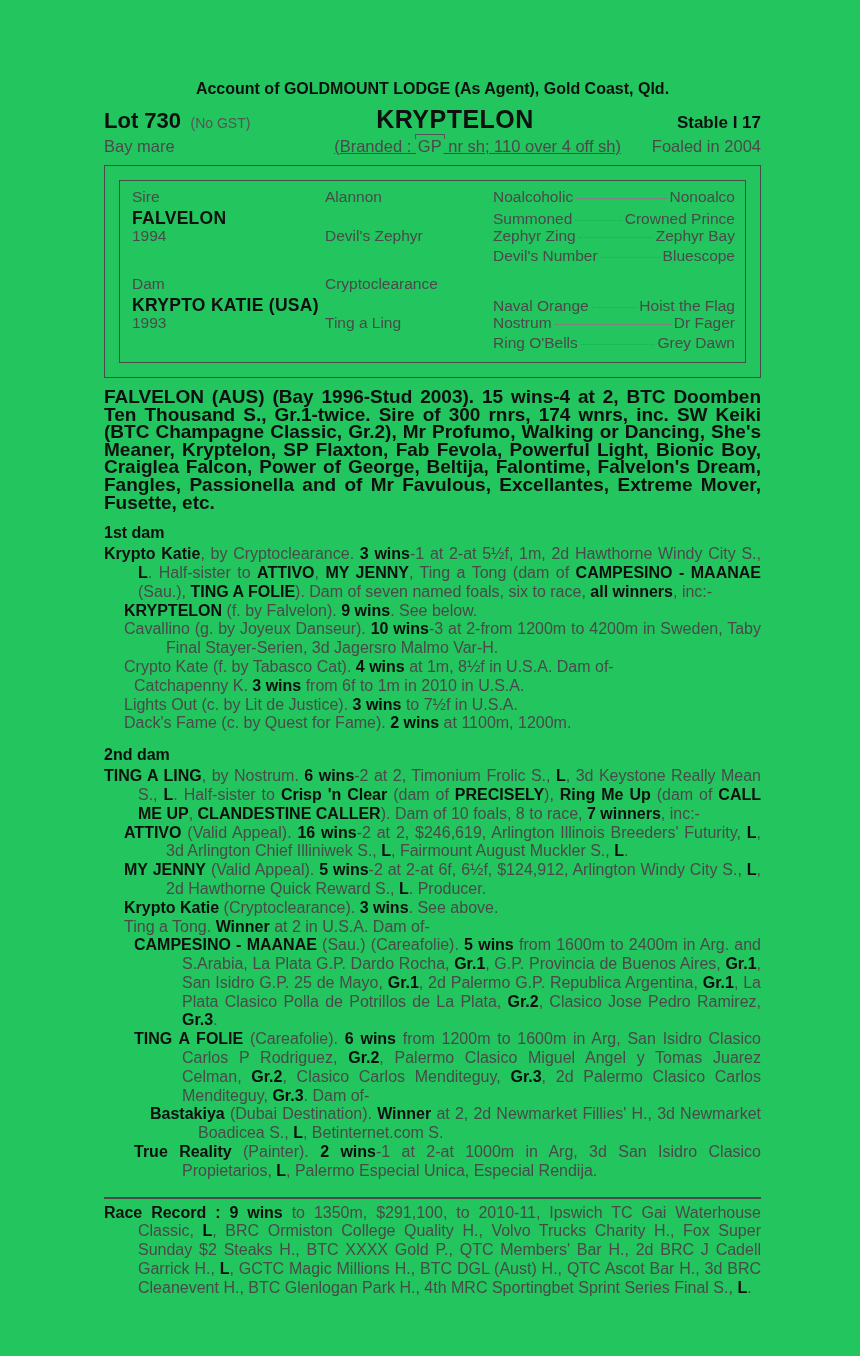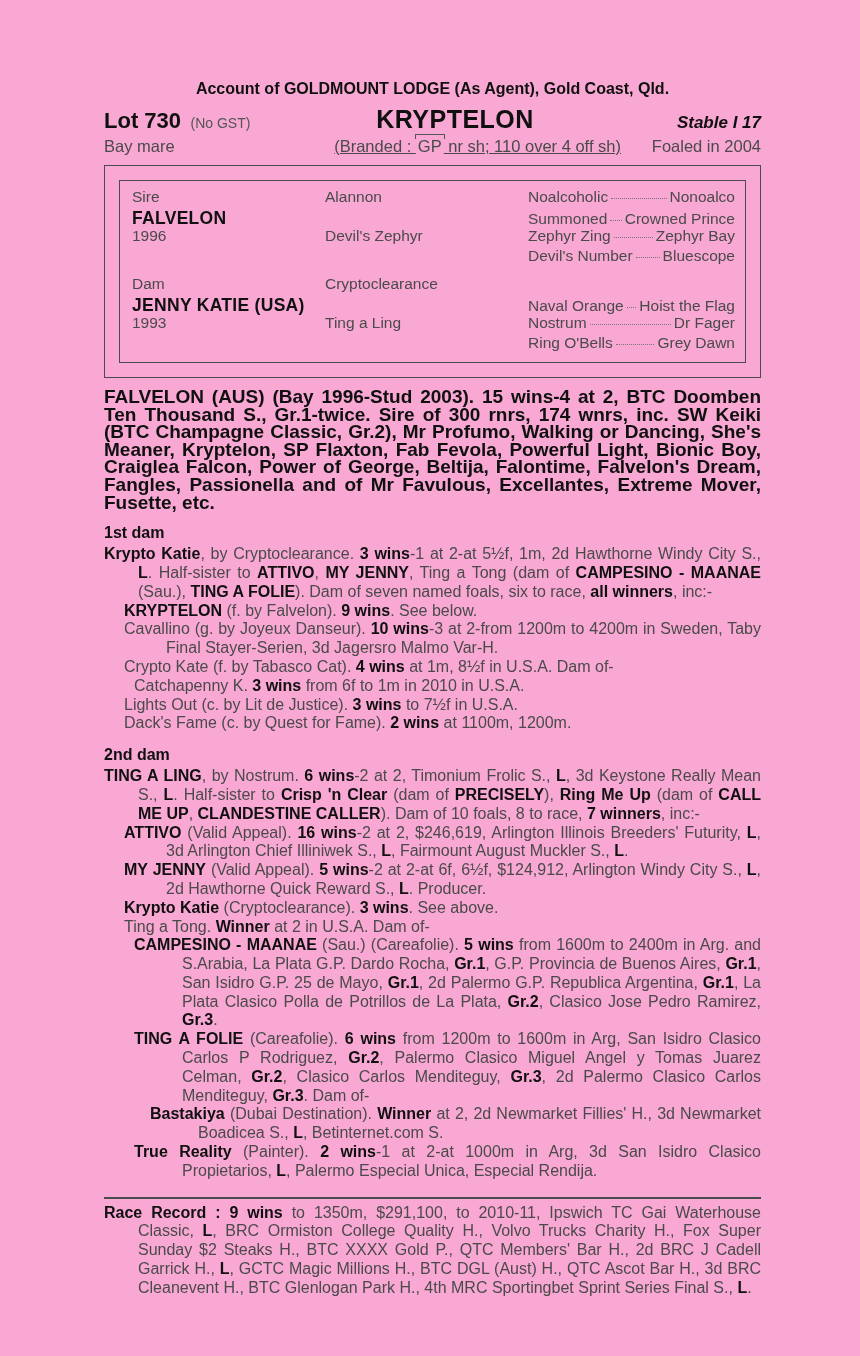--- a/index.html
+++ b/index.html
@@ -1,49 +1,49 @@
 <!DOCTYPE html>
 <html><head>
 <meta charset="utf-8">
 <style>
   html,body { margin:0; padding:0; background:#ffffff; }
   .page {
     width:860px; height:1356px; position:relative; overflow:hidden;
-    background:#f9a8d4; color:#3c3c3c;
+    background:#22c55e; color:#3c3c3c;
     font-family:"Liberation Sans", sans-serif;
   }
   .content { position:absolute; left:104px; top:80px; width:657px; }
 
   .b { font-weight:bold; color:#101010; }
 
   
   .account { text-align:center; font-weight:bold; color:#101010; font-size:16px; margin-bottom:7px; }
   .lot-row { display:flex; align-items:baseline; margin-bottom:3px; }
   .lot-left { width:185px; white-space:nowrap; }
   .lot-label { font-size:22px; font-weight:bold; color:#101010; }
   .gst { font-size:14px; color:#555; margin-left:5px; }
   .horse-name { flex:1; text-align:center; font-size:25px; font-weight:bold; color:#101010; letter-spacing:0.5px; }
-  .stable { width:140px; text-align:right; font-size:17px; font-weight:bold; color:#101010;font-style:italic; }
+  .stable { width:140px; text-align:right; font-size:17px; font-weight:bold; color:#101010; }
   .info-row { display:flex; align-items:baseline; font-size:16.5px; color:#4a4a4a; margin:1px 0 9px; }
   .info-left { width:185px; }
   .info-center { flex:1; text-align:right;text-decoration:underline; }
   .info-right { width:140px; text-align:right; }
   .brand { position:relative; display:inline-block; padding:0 2px; }
   .brand::before {
     content:""; position:absolute; left:-1px; right:-1px; top:-3px; height:4px;
     border-top:1.5px solid #555; border-left:1.5px solid #555; border-right:1.5px solid #555;
   }
 
   
   .ped-outer { border:1.5px solid #4a4a4a; padding:14px; }
   .ped-inner { border:1px solid #4a4a4a; padding:7px 10px 9px 12px; }
   .ped-half { display:grid; grid-template-columns:193px 168px 1fr; grid-template-rows:repeat(4,19.5px);
               align-items:baseline; font-size:15.5px; color:#4a4a4a; }
   .ped-half + .ped-half { margin-top:9px; }
-  .c1{grid-column:1;} .c2{grid-column:2;} .c3{grid-column:3;margin-left:35px;}
+  .c1{grid-column:1;} .c2{grid-column:2;} .c3{grid-column:3;}
   .r1{grid-row:1;} .r2{grid-row:2;} .r3{grid-row:3;} .r4{grid-row:4;}
   .ped-name { font-weight:bold; color:#101010; font-size:17.5px; letter-spacing:0.3px; white-space:nowrap; }
   .lead-row { display:flex; align-items:baseline; min-width:0; }
   .lead-row .dots { flex:1; margin:0 3px; border-bottom:1.5px dotted #777; transform:translateY(-3px); }
   .lead-row .lname, .lead-row .rname { white-space:nowrap; }
 
   
   .sire-para { font-weight:bold; color:#101010; text-align:justify;
                font-size:19px; line-height:17.6px; margin:10px 0 6px; }
   .sec-head { font-weight:bold; color:#101010; font-size:16px; margin:13px 0 3px; }
@@ -77,21 +77,21 @@
       <div class="info-center"><span>(Branded : </span><span class="brand">GP</span><span> nr sh; 110 over 4 off sh)</span></div>
       <div class="info-right">Foaled in 2004</div>
     </div>
 
     <div class="ped-outer">
       <div class="ped-inner">
 
         <div class="ped-half">
           <div class="c1 r1">Sire</div>
           <div class="c1 r2 ped-name">FALVELON</div>
-          <div class="c1 r3">1996</div>
+          <div class="c1 r3">1994</div>
           <div class="c2 r1">Alannon</div>
           <div class="c2 r3">Devil's Zephyr</div>
           <div class="c3 r1 lead-row">
               <span class="lname">Noalcoholic</span>
               <span class="dots"></span>
               <span class="rname">Nonoalco</span>
             </div>
           <div class="c3 r2 lead-row">
               <span class="lname">Summoned</span>
               <span class="dots"></span>
@@ -104,21 +104,21 @@
             </div>
           <div class="c3 r4 lead-row">
               <span class="lname">Devil's Number</span>
               <span class="dots"></span>
               <span class="rname">Bluescope</span>
             </div>
         </div>
 
         <div class="ped-half">
           <div class="c1 r1">Dam</div>
-          <div class="c1 r2 ped-name">JENNY KATIE (USA)</div>
+          <div class="c1 r2 ped-name">KRYPTO KATIE (USA)</div>
           <div class="c1 r3">1993</div>
           <div class="c2 r1">Cryptoclearance</div>
           <div class="c2 r3">Ting a Ling</div>
           <div class="c3 r2 lead-row">
               <span class="lname">Naval Orange</span>
               <span class="dots"></span>
               <span class="rname">Hoist the Flag</span>
             </div>
           <div class="c3 r3 lead-row">
               <span class="lname">Nostrum</span>

